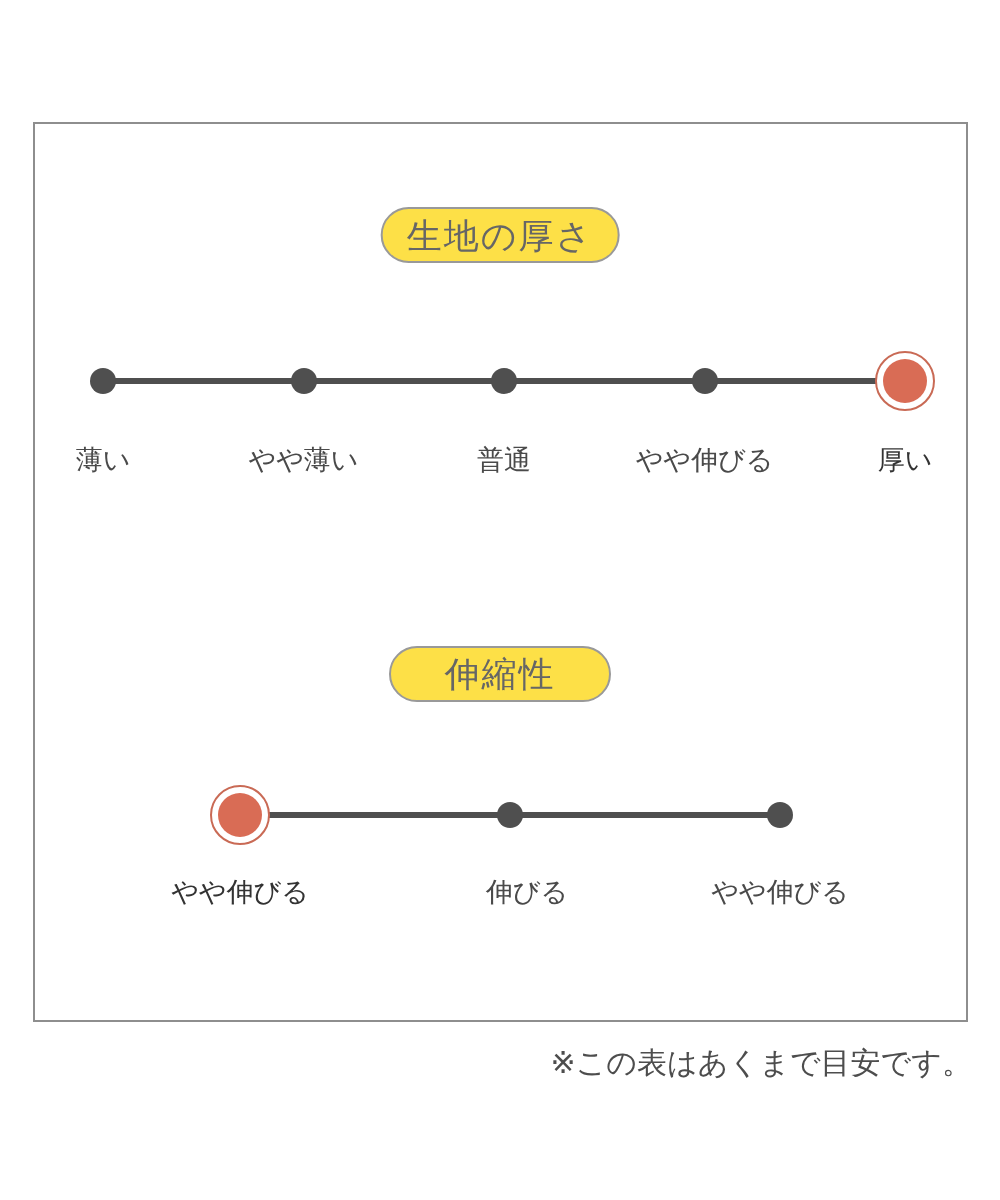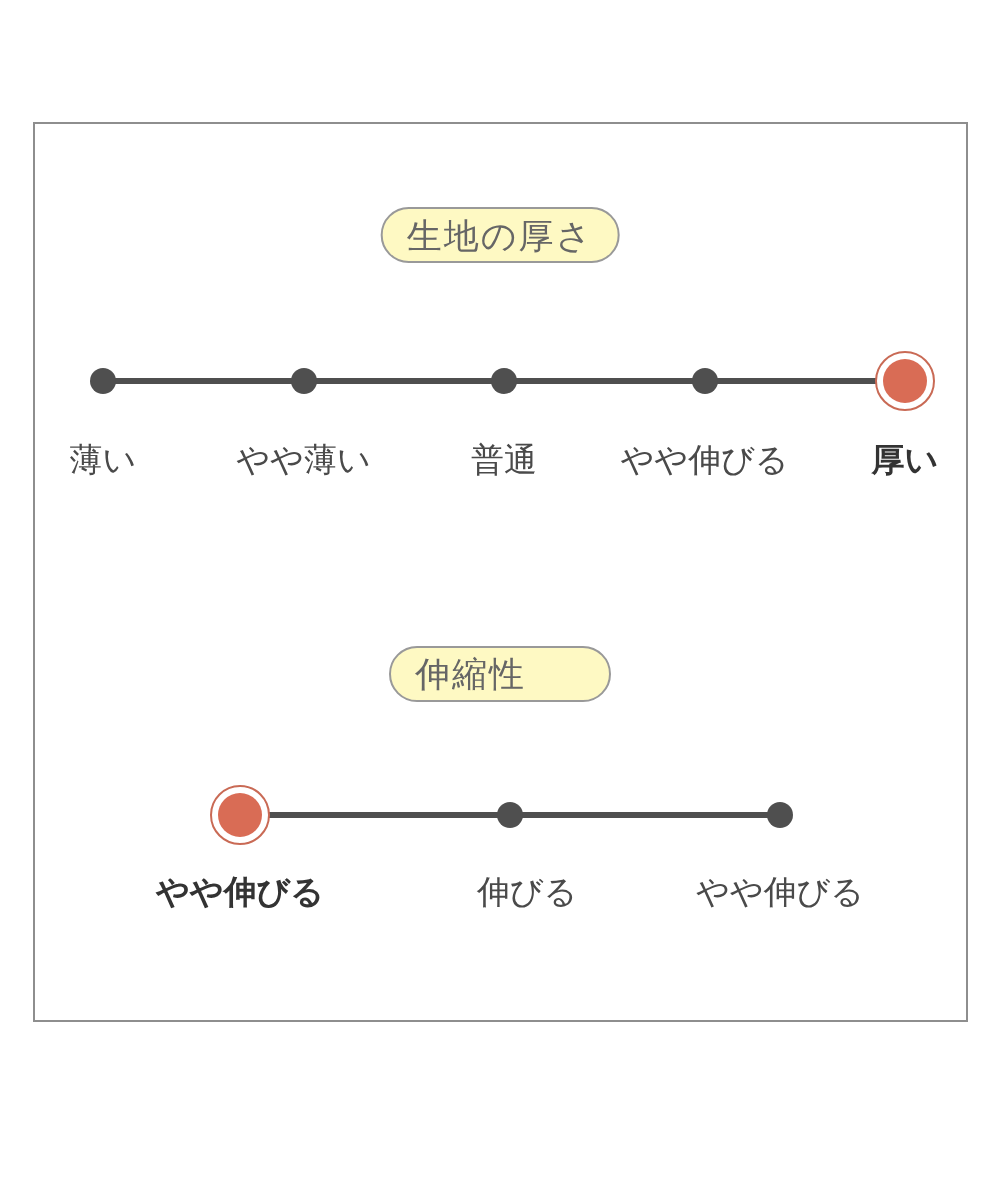--- a/index.html
+++ b/index.html
@@ -36,23 +36,23 @@
   .pill {
     position: absolute;
     left: 500px;
     transform: translateX(-50%);
     min-width: 222px;
     height: 56px;
     border: 2px solid var(--pill-border);
     border-radius: 30px;
     display: flex;
     align-items: center;
-    justify-content: flex-start;
+    justify-content: center;
     padding: 0 24px;
-    background: #fef9c3;
+    background: #fde047;
   }
   .pill span {
     font-size: 35px;
     color: var(--pill-text);
     letter-spacing: 2px;
     white-space: nowrap;
     line-height: 1;
   }
   .pill-thickness { top: 207px; }
   .pill-stretch   { top: 646px; font-family: Liberation Serif, serif; }
@@ -79,27 +79,27 @@
   .selected-dot {
     position: absolute;
     width: 44px;
     height: 44px;
     border-radius: 50%;
     background: var(--accent);
   }
   .scale-label {
     position: absolute;
     transform: translateX(-50%);
-    font-size: 33px;
+    font-size: 27px;
     line-height: 40px;
     color: var(--label);
     white-space: nowrap;
   }
   .scale-label.selected {
-    font-weight: 700;
+    font-weight: 400;
     color: var(--label-selected);
   }
   .footnote {
     position: absolute;
     right: 28px;
     top: 1042px;
     font-size: 30px;
     line-height: 1.4;
     color: var(--footnote);
     white-space: nowrap;
@@ -141,14 +141,15 @@
         <div class="selected-dot-ring" style="left: 210px; top: 785px;"></div>
         <div class="selected-dot" style="left: 218px; top: 793px;"></div>
         <div class="scale-label selected" style="left: 240px; top: 872px;">やや伸びる</div>
         <div class="scale-dot" style="left: 497px; top: 802px;"></div>
         <div class="scale-label" style="left: 510px; top: 872px; margin-left: 17px;">伸びる</div>
         <div class="scale-dot" style="left: 767px; top: 802px;"></div>
         <div class="scale-label" style="left: 780px; top: 872px;">やや伸びる</div>
       </div>
   </section>
 
+  <div class="footnote">※この表はあくまで目安です。</div>
 
 </div>
 
 </body></html>

